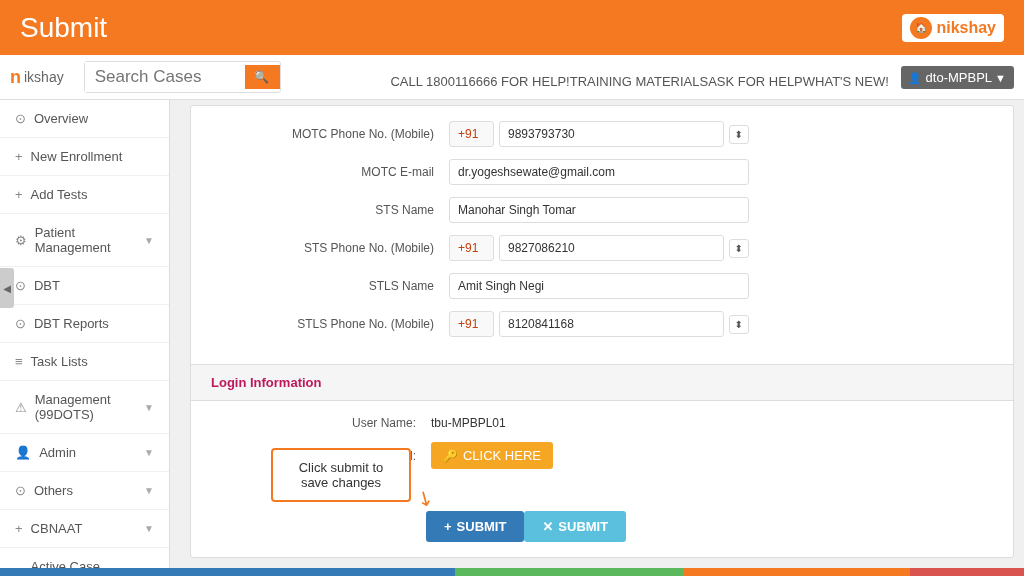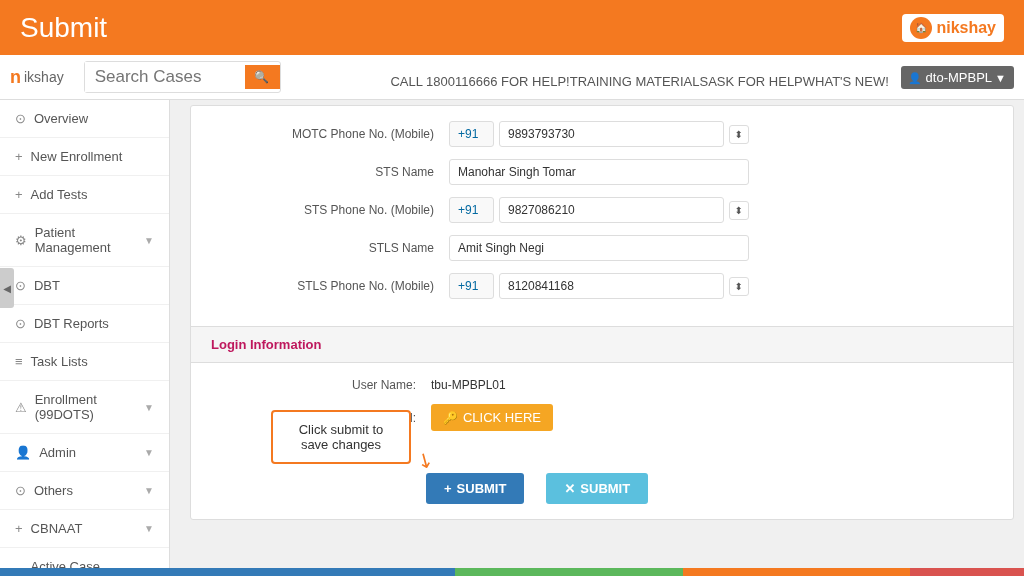--- a/index.html
+++ b/index.html
@@ -200,21 +200,21 @@
       gap: 5px;
       flex: 1;
       max-width: 300px;
     }
     .country-code {
       border: 1px solid #ddd;
       border-radius: 3px;
       padding: 5px 8px;
       background: #f9f9f9;
       font-size: 12px;
-      color: #0369a1;
+      color: #c2410c;
       min-width: 45px;
     }
     .phone-input {
       flex: 1;
       padding: 5px 8px;
       border: 1px solid #ddd;
       border-radius: 3px;
       font-size: 12px;
       color: #333;
     }
@@ -298,21 +298,21 @@
       font-size: 13px;
       font-weight: bold;
       display: flex;
       align-items: center;
       gap: 5px;
     }
 
     .buttons-row {
       display: flex;
       align-items: center;
-      gap: 22px;
+      gap: 0;
       padding: 15px 20px 15px 235px;
       position: relative;
     }
 
     
     .callout-box {
       border: 2px solid #f47920;
       background: white;
       border-radius: 4px;
       padding: 10px 15px;
@@ -408,21 +408,21 @@
     <div class="sidebar-item">
       <span class="sidebar-icon">⊙</span>
       <span>DBT Reports</span>
     </div>
     <div class="sidebar-item">
       <span class="sidebar-icon">≡</span>
       <span>Task Lists</span>
     </div>
     <div class="sidebar-item">
       <span class="sidebar-icon">⚠</span>
-      <span>Enrollment (99DOTS)</span>
+      <span>Management (99DOTS)</span>
       <span class="expand-icon">▼</span>
     </div>
     <div class="sidebar-item">
       <span class="sidebar-icon">👤</span>
       <span>Admin</span>
       <span class="expand-icon">▼</span>
     </div>
     <div class="sidebar-item">
       <span class="sidebar-icon">⊙</span>
       <span>Others</span>
@@ -449,20 +449,24 @@
 
         <div class="form-row">
           <span class="form-label">MOTC Phone No. (Mobile)</span>
           <div class="phone-group">
             <span class="country-code">+91</span>
             <input class="phone-input" type="text" value="9893793730" style="">
             <button class="phone-spin">⬍</button>
           </div>
         </div>
 
+        <div class="form-row">
+          <span class="form-label">MOTC E-mail</span>
+          <input class="form-control" type="text" value="dr.yogeshsewate@gmail.com" style="">
+        </div>
 
         <div class="form-row">
           <span class="form-label">STS Name</span>
           <input class="form-control" type="text" value="Manohar Singh Tomar" style="">
         </div>
 
         <div class="form-row">
           <span class="form-label">STS Phone No. (Mobile)</span>
           <div class="phone-group">
             <span class="country-code">+91</span>

